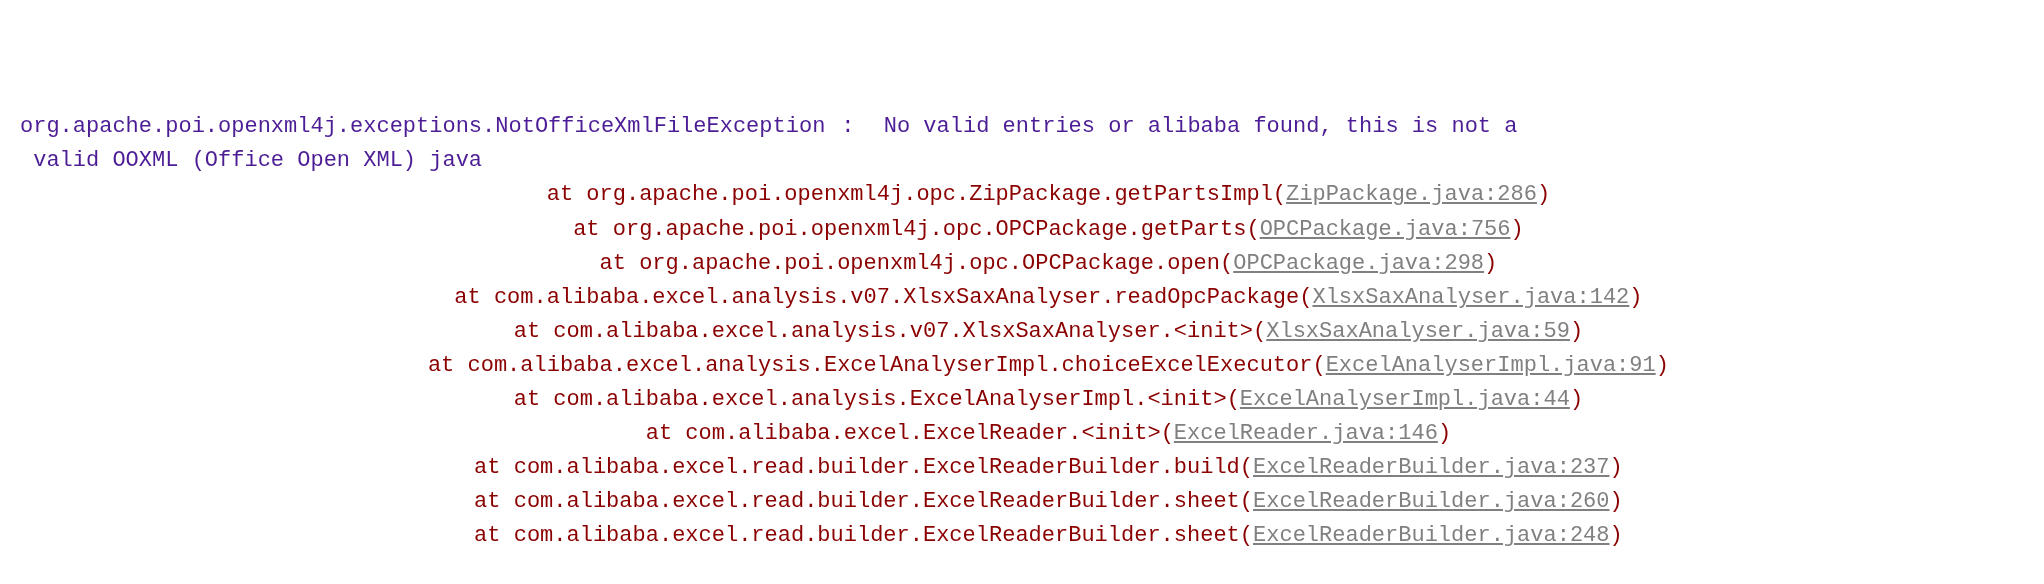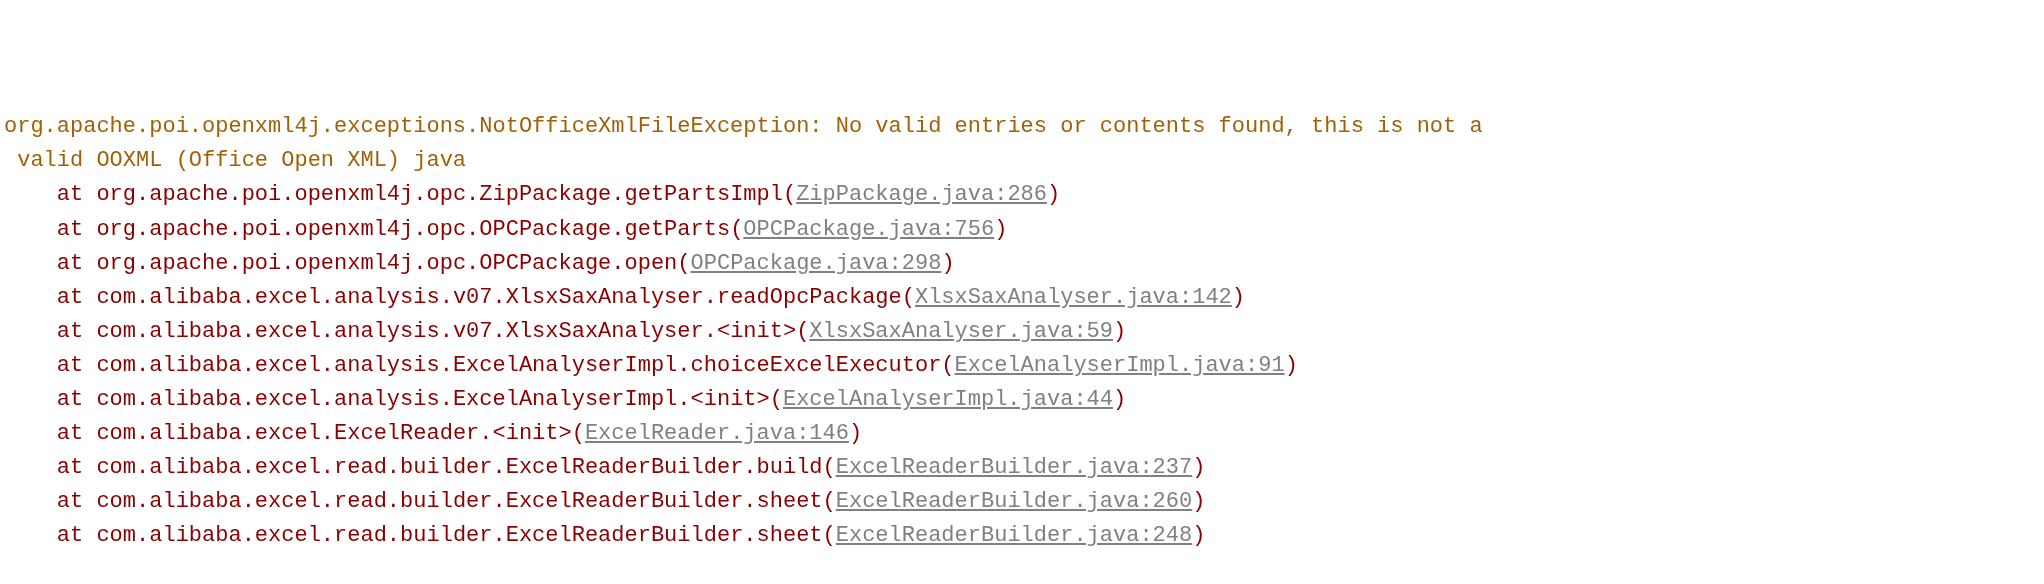--- a/index.html
+++ b/index.html
@@ -10,43 +10,45 @@
     body {
       font-family: "Menlo", "Monaco", "Consolas", "Courier New", monospace;
       font-size: 22px;
       line-height: 1.55;
       background: #ffffff;
       color: #000000;
       padding: 8px 4px;
       white-space: pre;
     }
     .exception-header {
-      color: #a16207;
+      color: #4c1d95;
       padding-left: 0;
+      margin-left: 16px;
     }
     .stack-line {
       color: #8b0000;
       padding-left: 0;
+      text-align: center;
     }
     .at-keyword {
       color: #8b0000;
     }
     .method-part {
       color: #8b0000;
     }
     .paren {
       color: #8b0000;
     }
     .file-link {
       color: #808080;
       text-decoration: underline;
     }
   </style>
 </head>
 <body>
 
 
-<div><span class="exception-header">org.apache.poi.openxml4j.exceptions.NotOfficeXmlFileException</span><span class="exception-header">: </span><span class="exception-header">No valid entries or contents found, this is not a</span>
+<div><span class="exception-header">org.apache.poi.openxml4j.exceptions.NotOfficeXmlFileException</span><span class="exception-header">: </span><span class="exception-header">No valid entries or alibaba found, this is not a</span>
 <span class="exception-header"> <span>valid OOXML (Office Open XML) java</span></span>
 <div id="stack-lines"><div class="stack-line">    <span class="at-keyword">at</span> <span class="method-part">org.apache.poi.openxml4j.opc.ZipPackage.getPartsImpl</span><span class="paren">(</span><span class="file-link">ZipPackage.java:286</span><span class="paren">)</span></div><div class="stack-line">    <span class="at-keyword">at</span> <span class="method-part">org.apache.poi.openxml4j.opc.OPCPackage.getParts</span><span class="paren">(</span><span class="file-link">OPCPackage.java:756</span><span class="paren">)</span></div><div class="stack-line">    <span class="at-keyword">at</span> <span class="method-part">org.apache.poi.openxml4j.opc.OPCPackage.open</span><span class="paren">(</span><span class="file-link">OPCPackage.java:298</span><span class="paren">)</span></div><div class="stack-line">    <span class="at-keyword">at</span> <span class="method-part">com.alibaba.excel.analysis.v07.XlsxSaxAnalyser.readOpcPackage</span><span class="paren">(</span><span class="file-link">XlsxSaxAnalyser.java:142</span><span class="paren">)</span></div><div class="stack-line">    <span class="at-keyword">at</span> <span class="method-part">com.alibaba.excel.analysis.v07.XlsxSaxAnalyser.&lt;init&gt;</span><span class="paren">(</span><span class="file-link">XlsxSaxAnalyser.java:59</span><span class="paren">)</span></div><div class="stack-line">    <span class="at-keyword">at</span> <span class="method-part">com.alibaba.excel.analysis.ExcelAnalyserImpl.choiceExcelExecutor</span><span class="paren">(</span><span class="file-link">ExcelAnalyserImpl.java:91</span><span class="paren">)</span></div><div class="stack-line">    <span class="at-keyword">at</span> <span class="method-part">com.alibaba.excel.analysis.ExcelAnalyserImpl.&lt;init&gt;</span><span class="paren">(</span><span class="file-link">ExcelAnalyserImpl.java:44</span><span class="paren">)</span></div><div class="stack-line">    <span class="at-keyword">at</span> <span class="method-part">com.alibaba.excel.ExcelReader.&lt;init&gt;</span><span class="paren">(</span><span class="file-link">ExcelReader.java:146</span><span class="paren">)</span></div><div class="stack-line">    <span class="at-keyword">at</span> <span class="method-part">com.alibaba.excel.read.builder.ExcelReaderBuilder.build</span><span class="paren">(</span><span class="file-link">ExcelReaderBuilder.java:237</span><span class="paren">)</span></div><div class="stack-line">    <span class="at-keyword">at</span> <span class="method-part">com.alibaba.excel.read.builder.ExcelReaderBuilder.sheet</span><span class="paren">(</span><span class="file-link">ExcelReaderBuilder.java:260</span><span class="paren">)</span></div><div class="stack-line">    <span class="at-keyword">at</span> <span class="method-part">com.alibaba.excel.read.builder.ExcelReaderBuilder.sheet</span><span class="paren">(</span><span class="file-link">ExcelReaderBuilder.java:248</span><span class="paren">)</span></div></div></div>
 
 
 
 
 </body></html>

